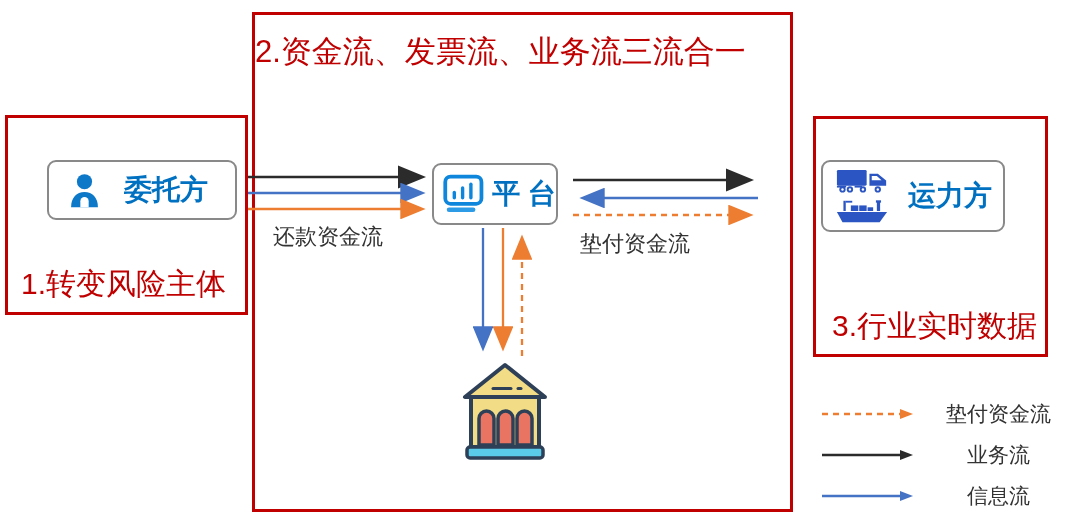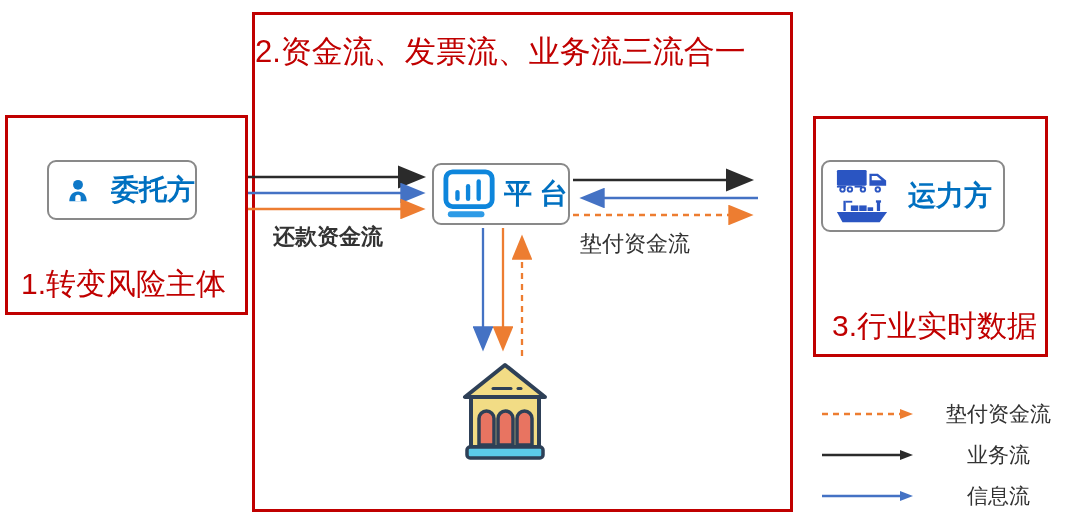--- a/index.html
+++ b/index.html
@@ -13,30 +13,30 @@
   #box-right{left:813px;top:116px;width:235px;height:241px;text-align:right;}
   .red-label{position:absolute;color:#C00000;font-size:30px;line-height:1.1;white-space:nowrap;}
   #label-left{left:13px;bottom:12px;}
   #label-right{left:16px;bottom:12px;}
   #center-title{position:absolute;left:0;right:0;top:16px;text-align:left;color:#C00000;font-size:31px;white-space:nowrap;}
   .card{
     position:absolute;background:#fff;border:2px solid #898989;border-radius:9px;
     display:flex;align-items:center;box-sizing:border-box;
   }
   .card .lbl{color:#0070C0;font-weight:bold;white-space:nowrap;}
-  #card-client{left:47px;top:160px;width:150px;height:60px;padding-left:17px;gap:21px;}
+  #card-client{left:47px;top:160px;width:190px;height:60px;padding-left:17px;gap:21px;}
   #card-client .lbl{font-size:28px;}
-  #card-platform{left:432px;top:163px;width:138px;height:62px;padding-left:9px;gap:7px;}
+  #card-platform{left:432px;top:163px;width:126px;height:62px;padding-left:9px;gap:7px;}
   #card-platform .lbl{font-size:28px;}
   #card-carrier{left:821px;top:160px;width:184px;height:72px;padding-left:13px;gap:20px;}
   #card-carrier .lbl{font-size:28px;}
   .icon-col{display:flex;flex-direction:column;gap:2px;align-items:center;}
   #arrow-layer{position:absolute;left:0;top:0;width:1080px;height:528px;pointer-events:none;}
   .flow-label{position:absolute;color:#333;font-size:22px;white-space:nowrap;}
-  #label-repayment{left:273px;top:222px;font-weight:bold;}
+  #label-repayment{left:273px;top:222px;}
   #label-advance{left:580px;top:229px;}
   #bank-group{position:absolute;left:458px;top:361px;width:94px;text-align:center;}
   #bank-label{margin-top:7px;color:#0070C0;font-weight:bold;font-size:25px;white-space:nowrap;}
   #legend{position:absolute;left:820px;top:393px;width:262px;}
   .legend-row{display:flex;align-items:center;height:41px;}
   .legend-row svg{flex:0 0 95px;}
   .legend-row .legend-label{flex:1;text-align:center;color:#333;font-size:21px;white-space:nowrap;}
 </style>
 </head>
 <body>

